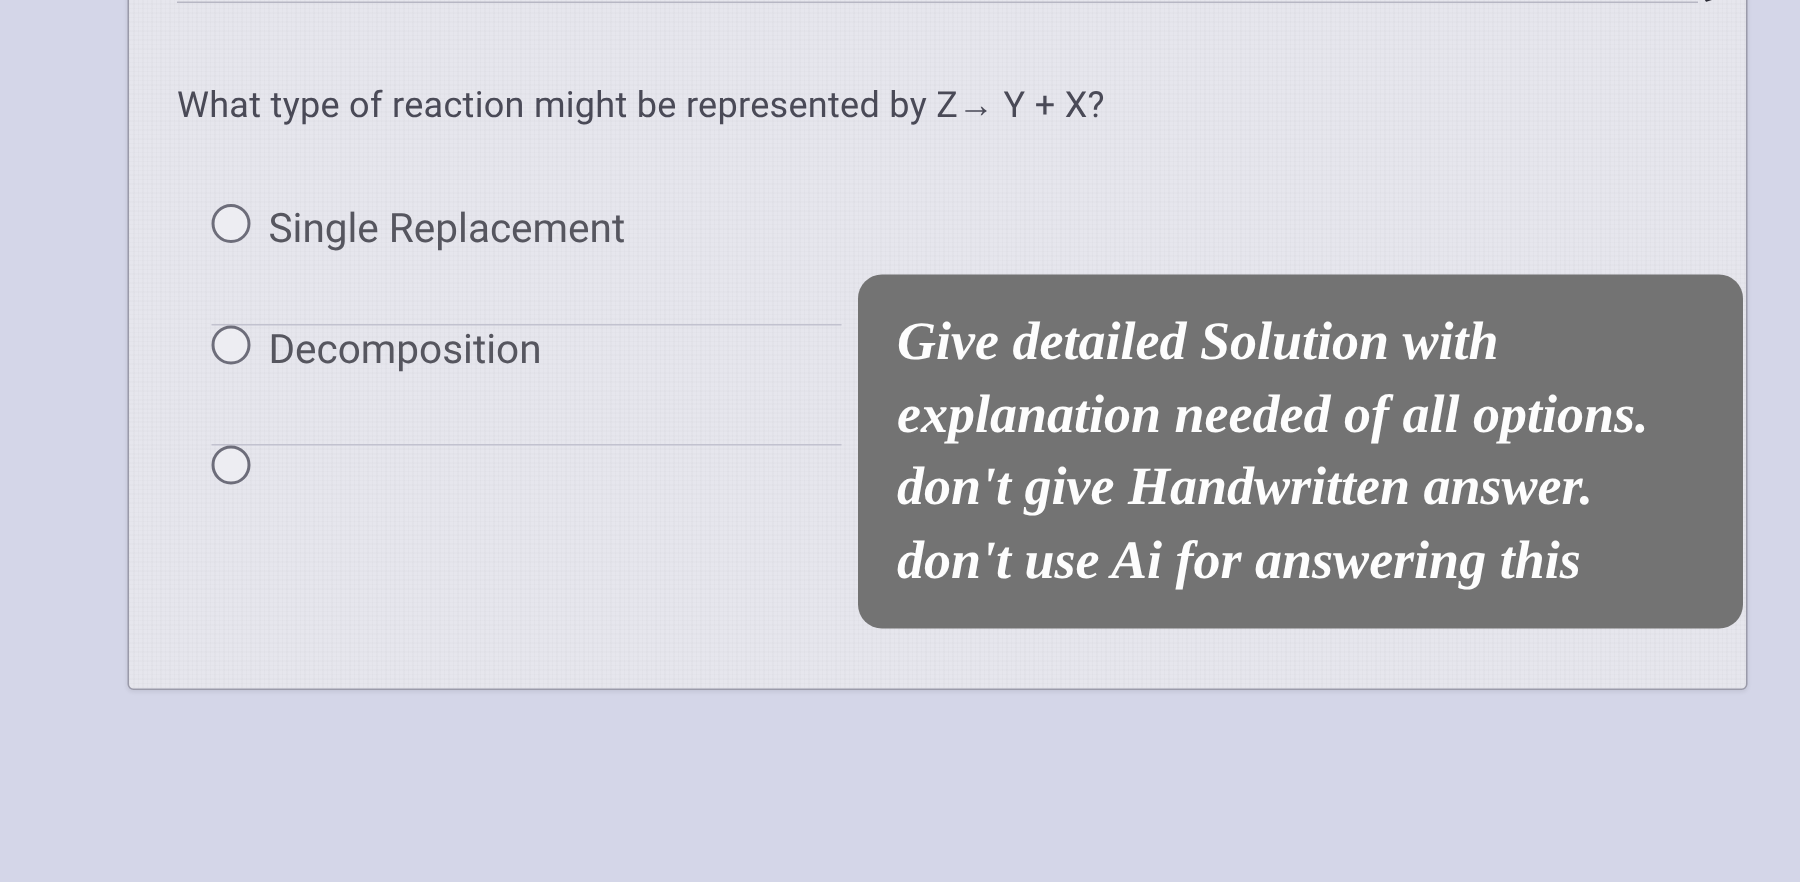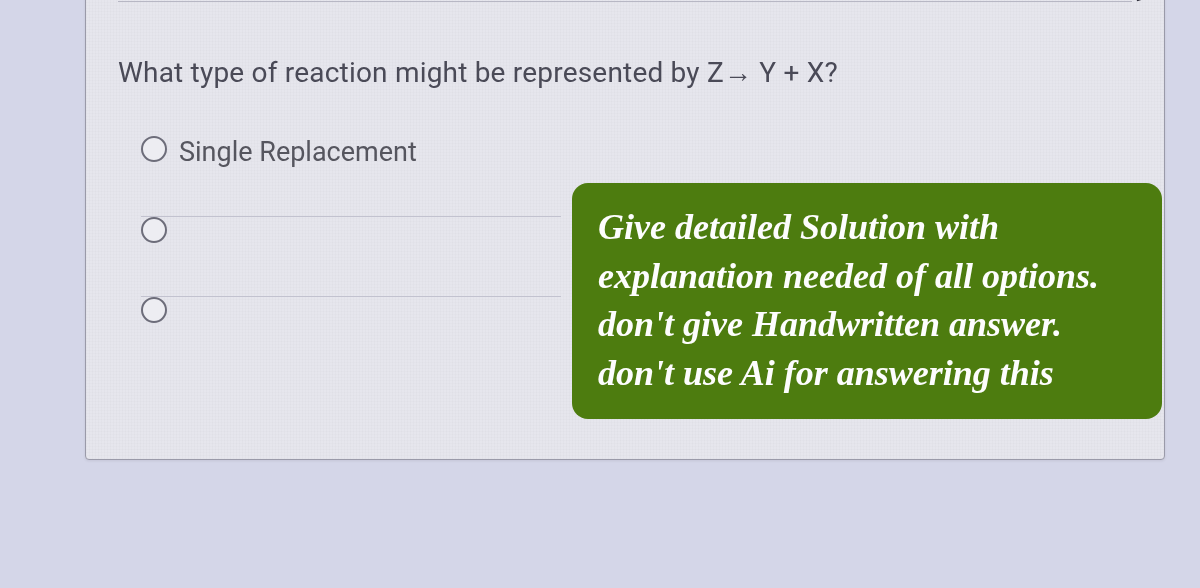--- a/index.html
+++ b/index.html
@@ -27,21 +27,21 @@
     position: absolute;
     left: 32px; right: 32px;
     top: 20px;
     height: 1px;
     background: #b7b7c4;
   }
   .question {
     position: absolute;
     left: 32px;
     top: 75px;
-    font-size: 28px;
+    font-size: 24px;
     color: #4a4a57;
     letter-spacing: 0.2px;
     text-align: center;
   }
   .options {
     position: absolute;
     left: 55px;
     top: 155px;
     width: 420px;
   }
@@ -66,21 +66,21 @@
   .opt-label {
     font-size: 27px;
     color: #56565f;
   }
   .overlay {
     position: absolute;
     left: 572px;
     top: 183px;
     width: 590px;
     padding: 20px 26px 22px 26px;
-    background: #4d7c0f;
+    background: #737373;
     color: #fdfdfd;
     border-radius: 16px;
     font-family: Georgia, "Times New Roman", serif;
     font-style: italic;
     font-weight: 700;
     font-size: 36px;
     line-height: 1.35;
   }
   .cursor {
     position: absolute;
@@ -100,20 +100,21 @@
 
   <div class="question">What type of reaction might be represented by Z→ Y + X?</div>
 
   <div class="options">
     <label class="opt">
       <span class="radio"></span>
       <span class="opt-label">Single Replacement</span>
     </label>
     <label class="opt">
       <span class="radio"></span>
+      <span class="opt-label">Decomposition</span>
     </label>
     <label class="opt">
       <span class="radio"></span>
     </label>
   </div>
 
   <span class="cursor">
     <svg viewBox="0 0 24 28">
       <path d="M3 2 L3 22 L8 17 L11 24 L14 23 L11 16 L18 16 Z" fill="none" stroke="currentColor" stroke-width="1.6" stroke-linejoin="round"></path>
     </svg>

